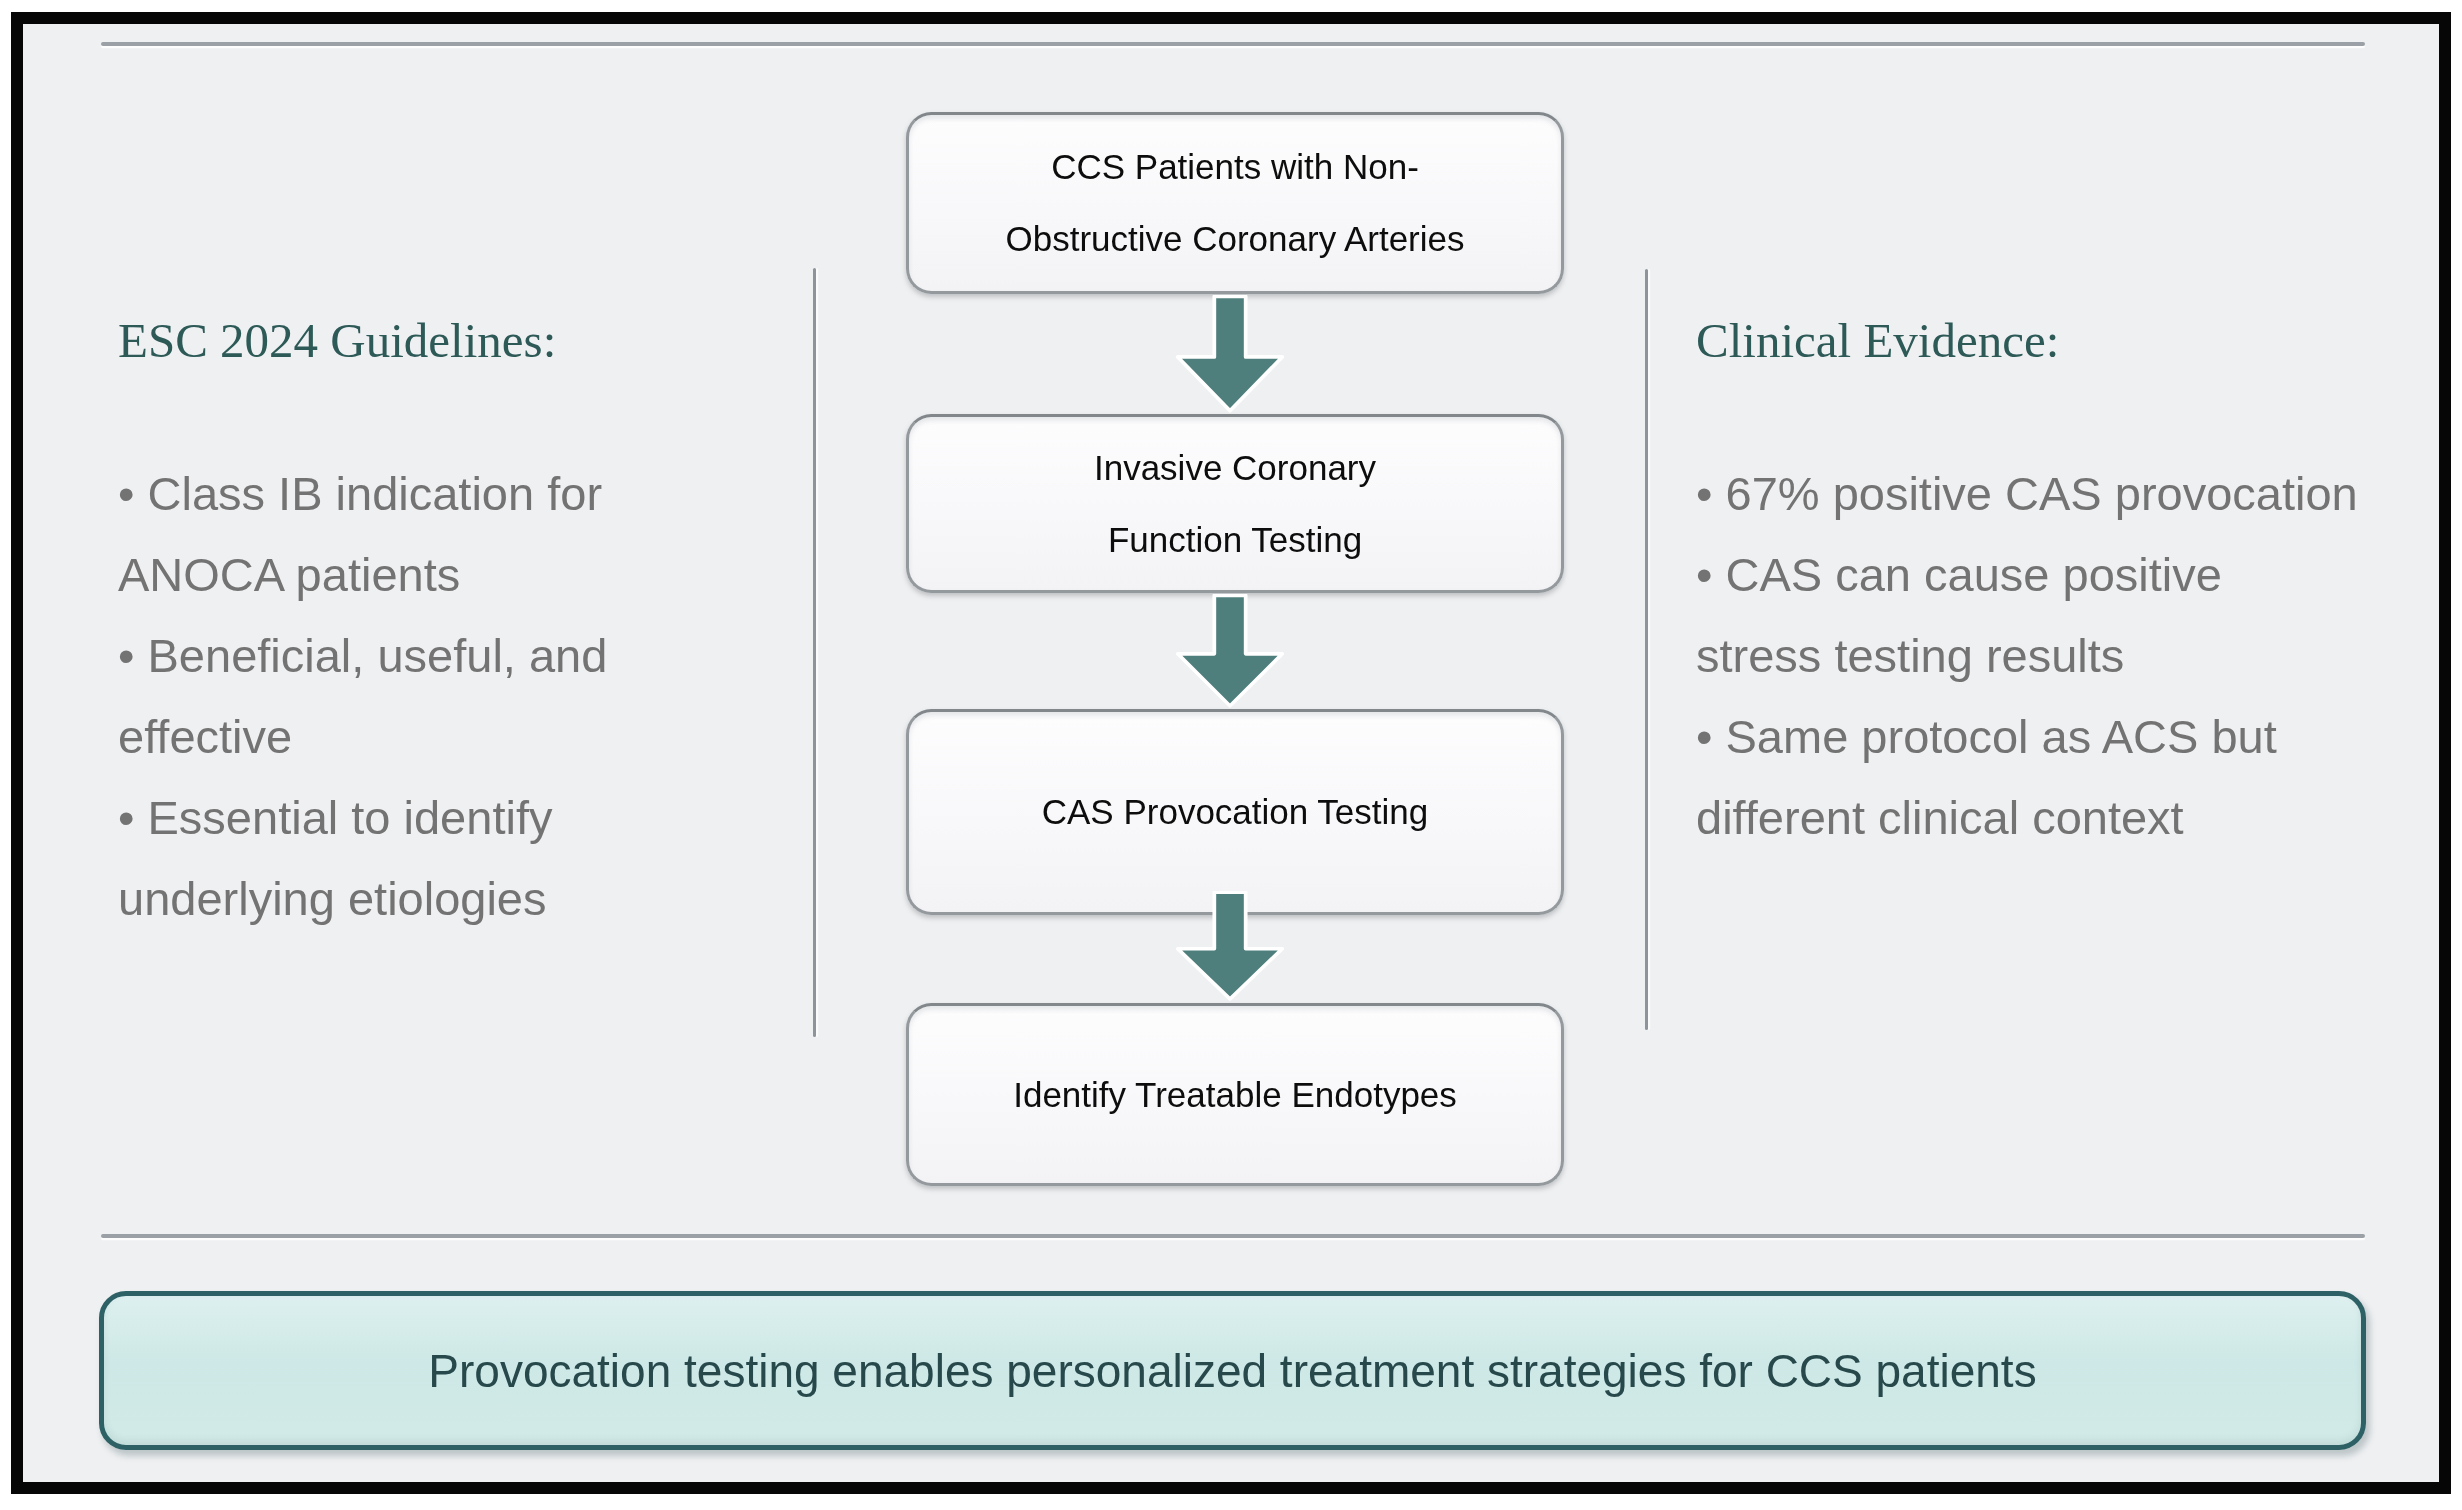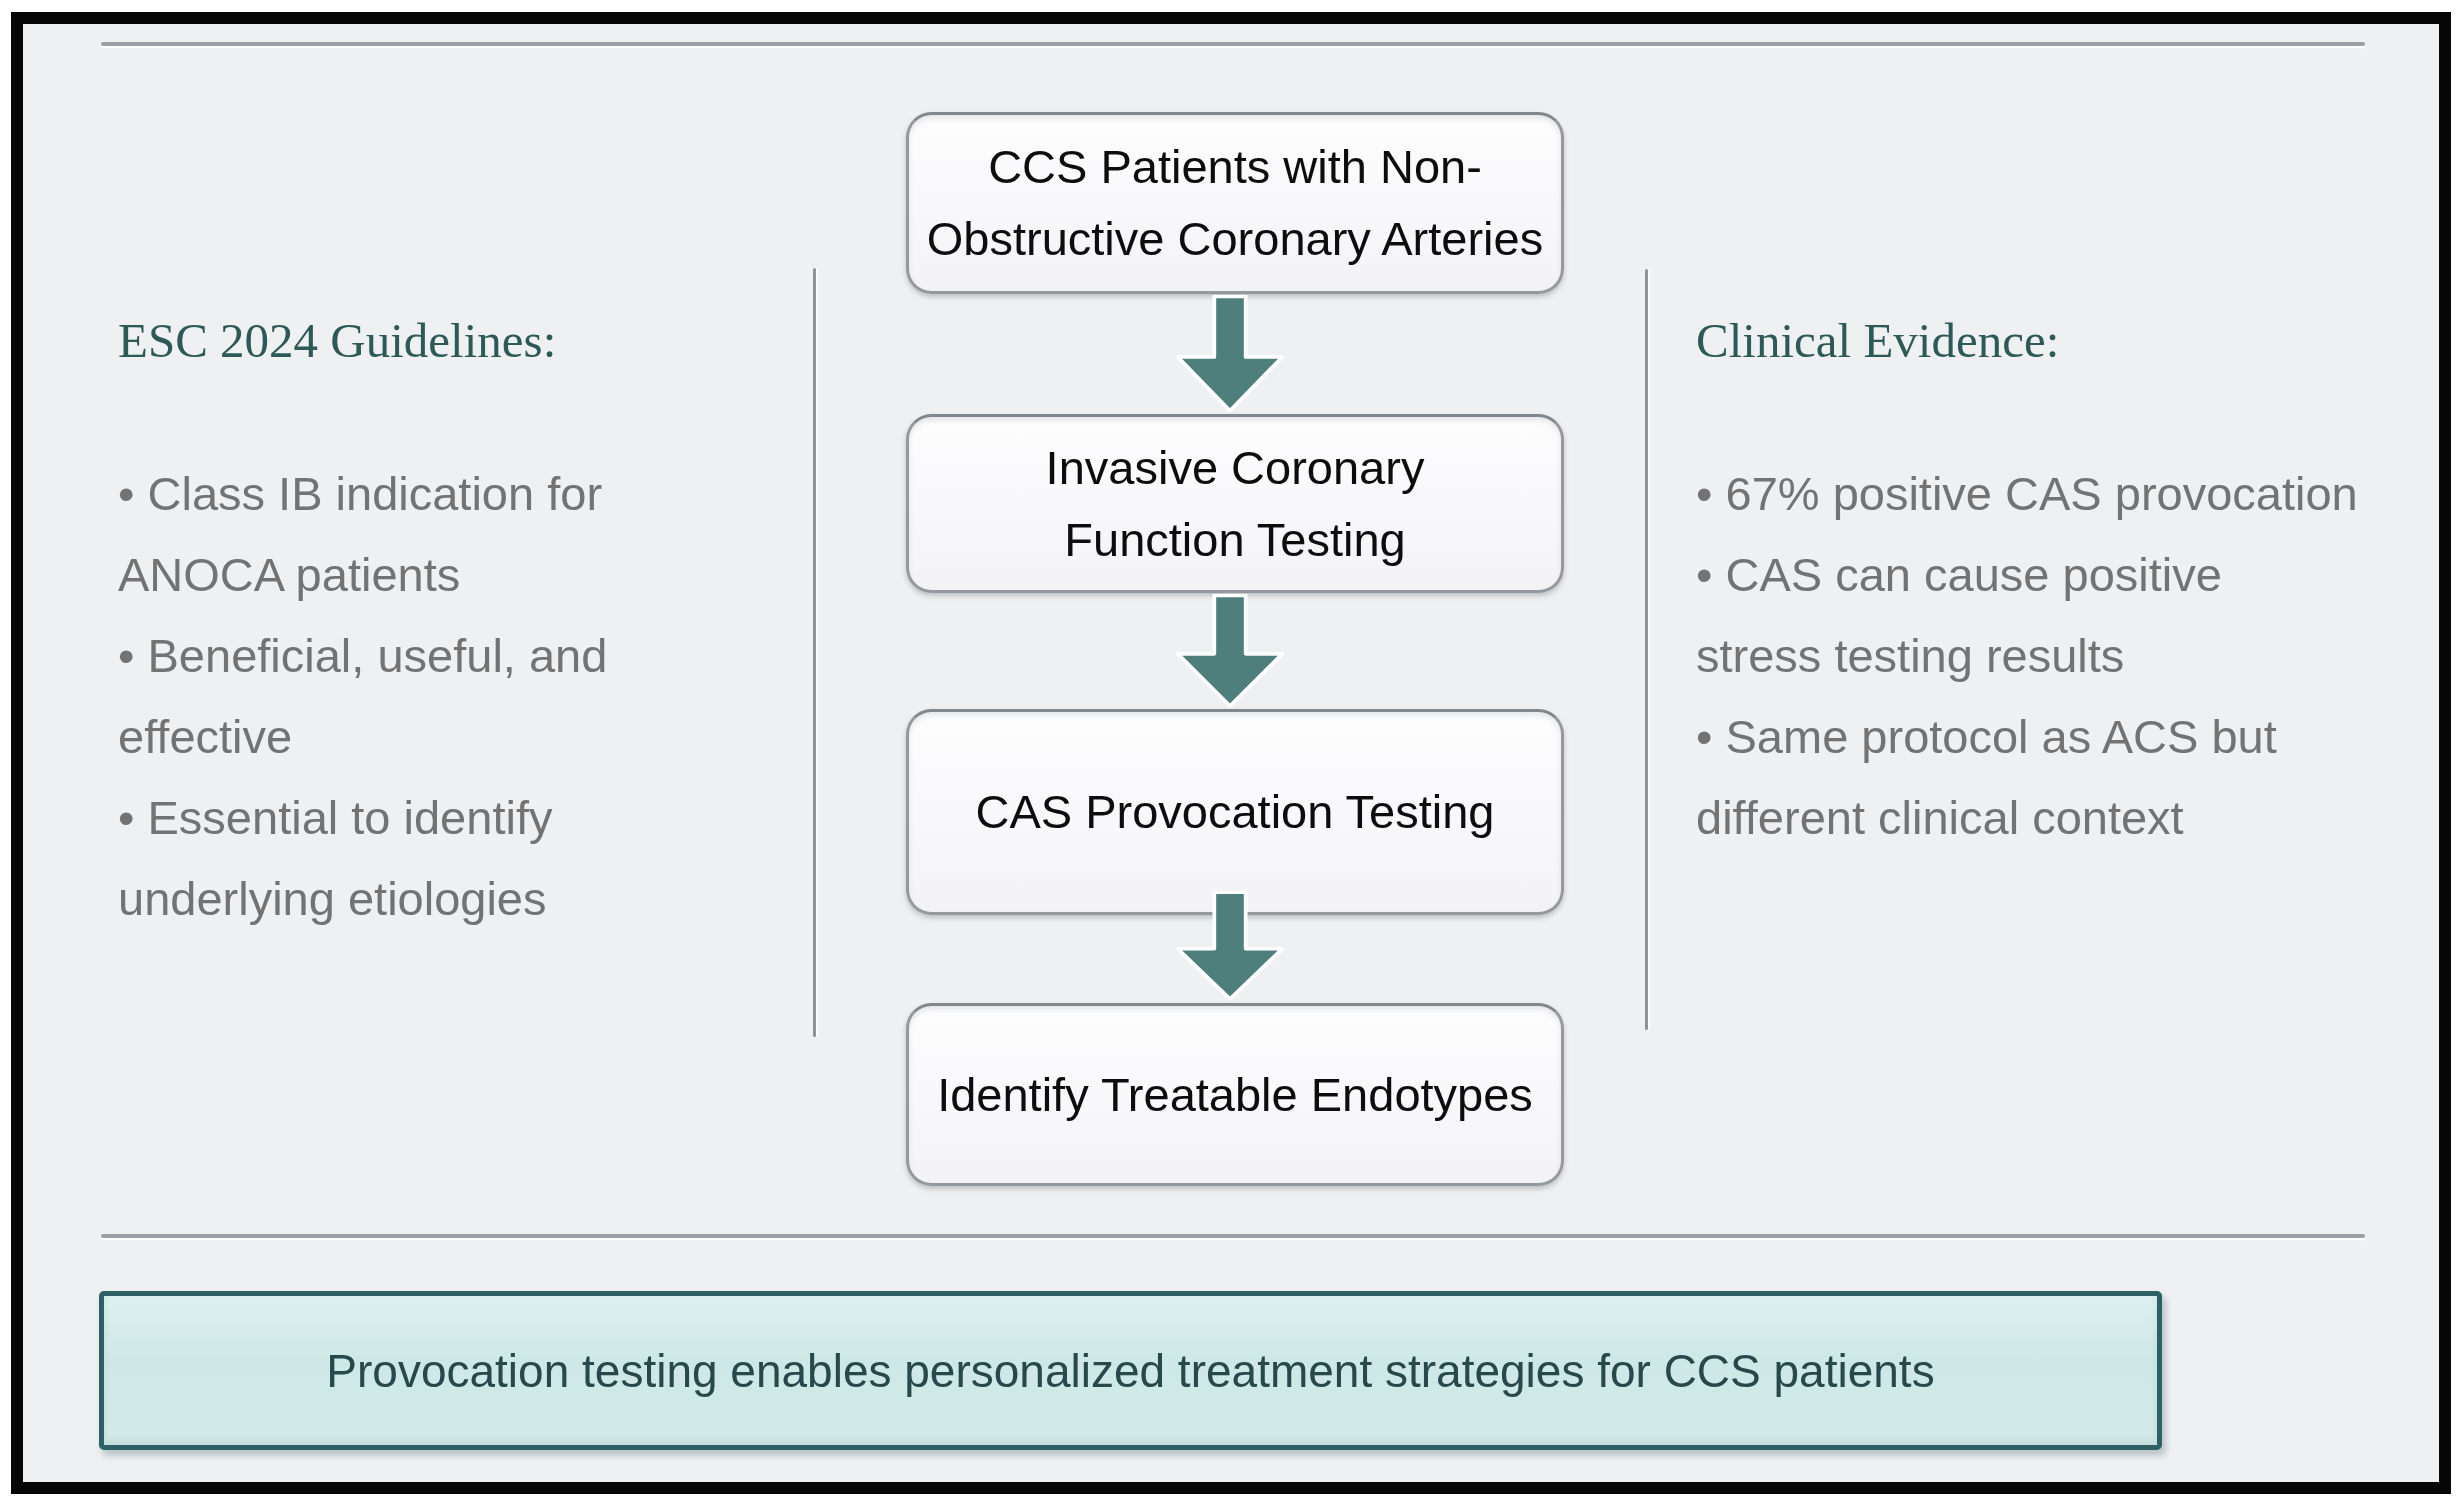--- a/index.html
+++ b/index.html
@@ -41,37 +41,37 @@
 
   
   .flow-box{
     position:absolute;left:906px;width:658px;box-sizing:border-box;
     background:linear-gradient(180deg,#fdfdfe 0%,#f8f8fa 55%,#f3f3f5 100%);
     border:3.7px solid #94999d;border-top-color:#82878c;border-radius:25.4px;
     box-shadow:0 3px 5.2px rgba(100,105,110,0.35), inset 0 3.7px 5.2px rgba(150,155,160,0.22);
     display:flex;flex-direction:column;align-items:center;justify-content:center;
     text-align:center;color:#0d0d0d;
   }
-  .flow-box .line{font-size:47px;line-height:72px;white-space:nowrap;}
+  .flow-box .line{font-size:35px;line-height:72px;white-space:nowrap;}
   .box-1{top:112px;height:182px;}
   .box-2{top:414px;height:179px;}
   .box-3{top:709px;height:206px;}
   .box-4{top:1003px;height:183px;}
 
   .arrow{position:absolute;left:1174px;width:112px;}
   .arrow-1{top:295px;height:118px;}
   .arrow-2{top:594px;height:114px;}
   .arrow-3{top:891px;height:110px;}
   .arrow svg{display:block;width:100%;height:100%;}
 
   
   .banner{
-    position:absolute;left:99px;top:1291px;width:2063px;height:159px;box-sizing:border-box;
+    position:absolute;left:99px;top:1291px;width:2267px;height:159px;box-sizing:border-box;
     background:linear-gradient(180deg,#ddf0ef 0%,#cde8e6 45%,#d2eae8 100%);
-    border:5.2px solid #2e6165;border-radius:5px;
+    border:5.2px solid #2e6165;border-radius:27px;
     box-shadow:3.7px 5.2px 6.7px rgba(60,90,92,0.28), inset 0 -4.5px 7.5px rgba(47,97,101,0.10);
     display:flex;align-items:center;justify-content:center;
   }
   .banner-text{
     font-size:46px;color:#28494c;white-space:nowrap;
   }
 </style>
 </head>
 <body>
 

